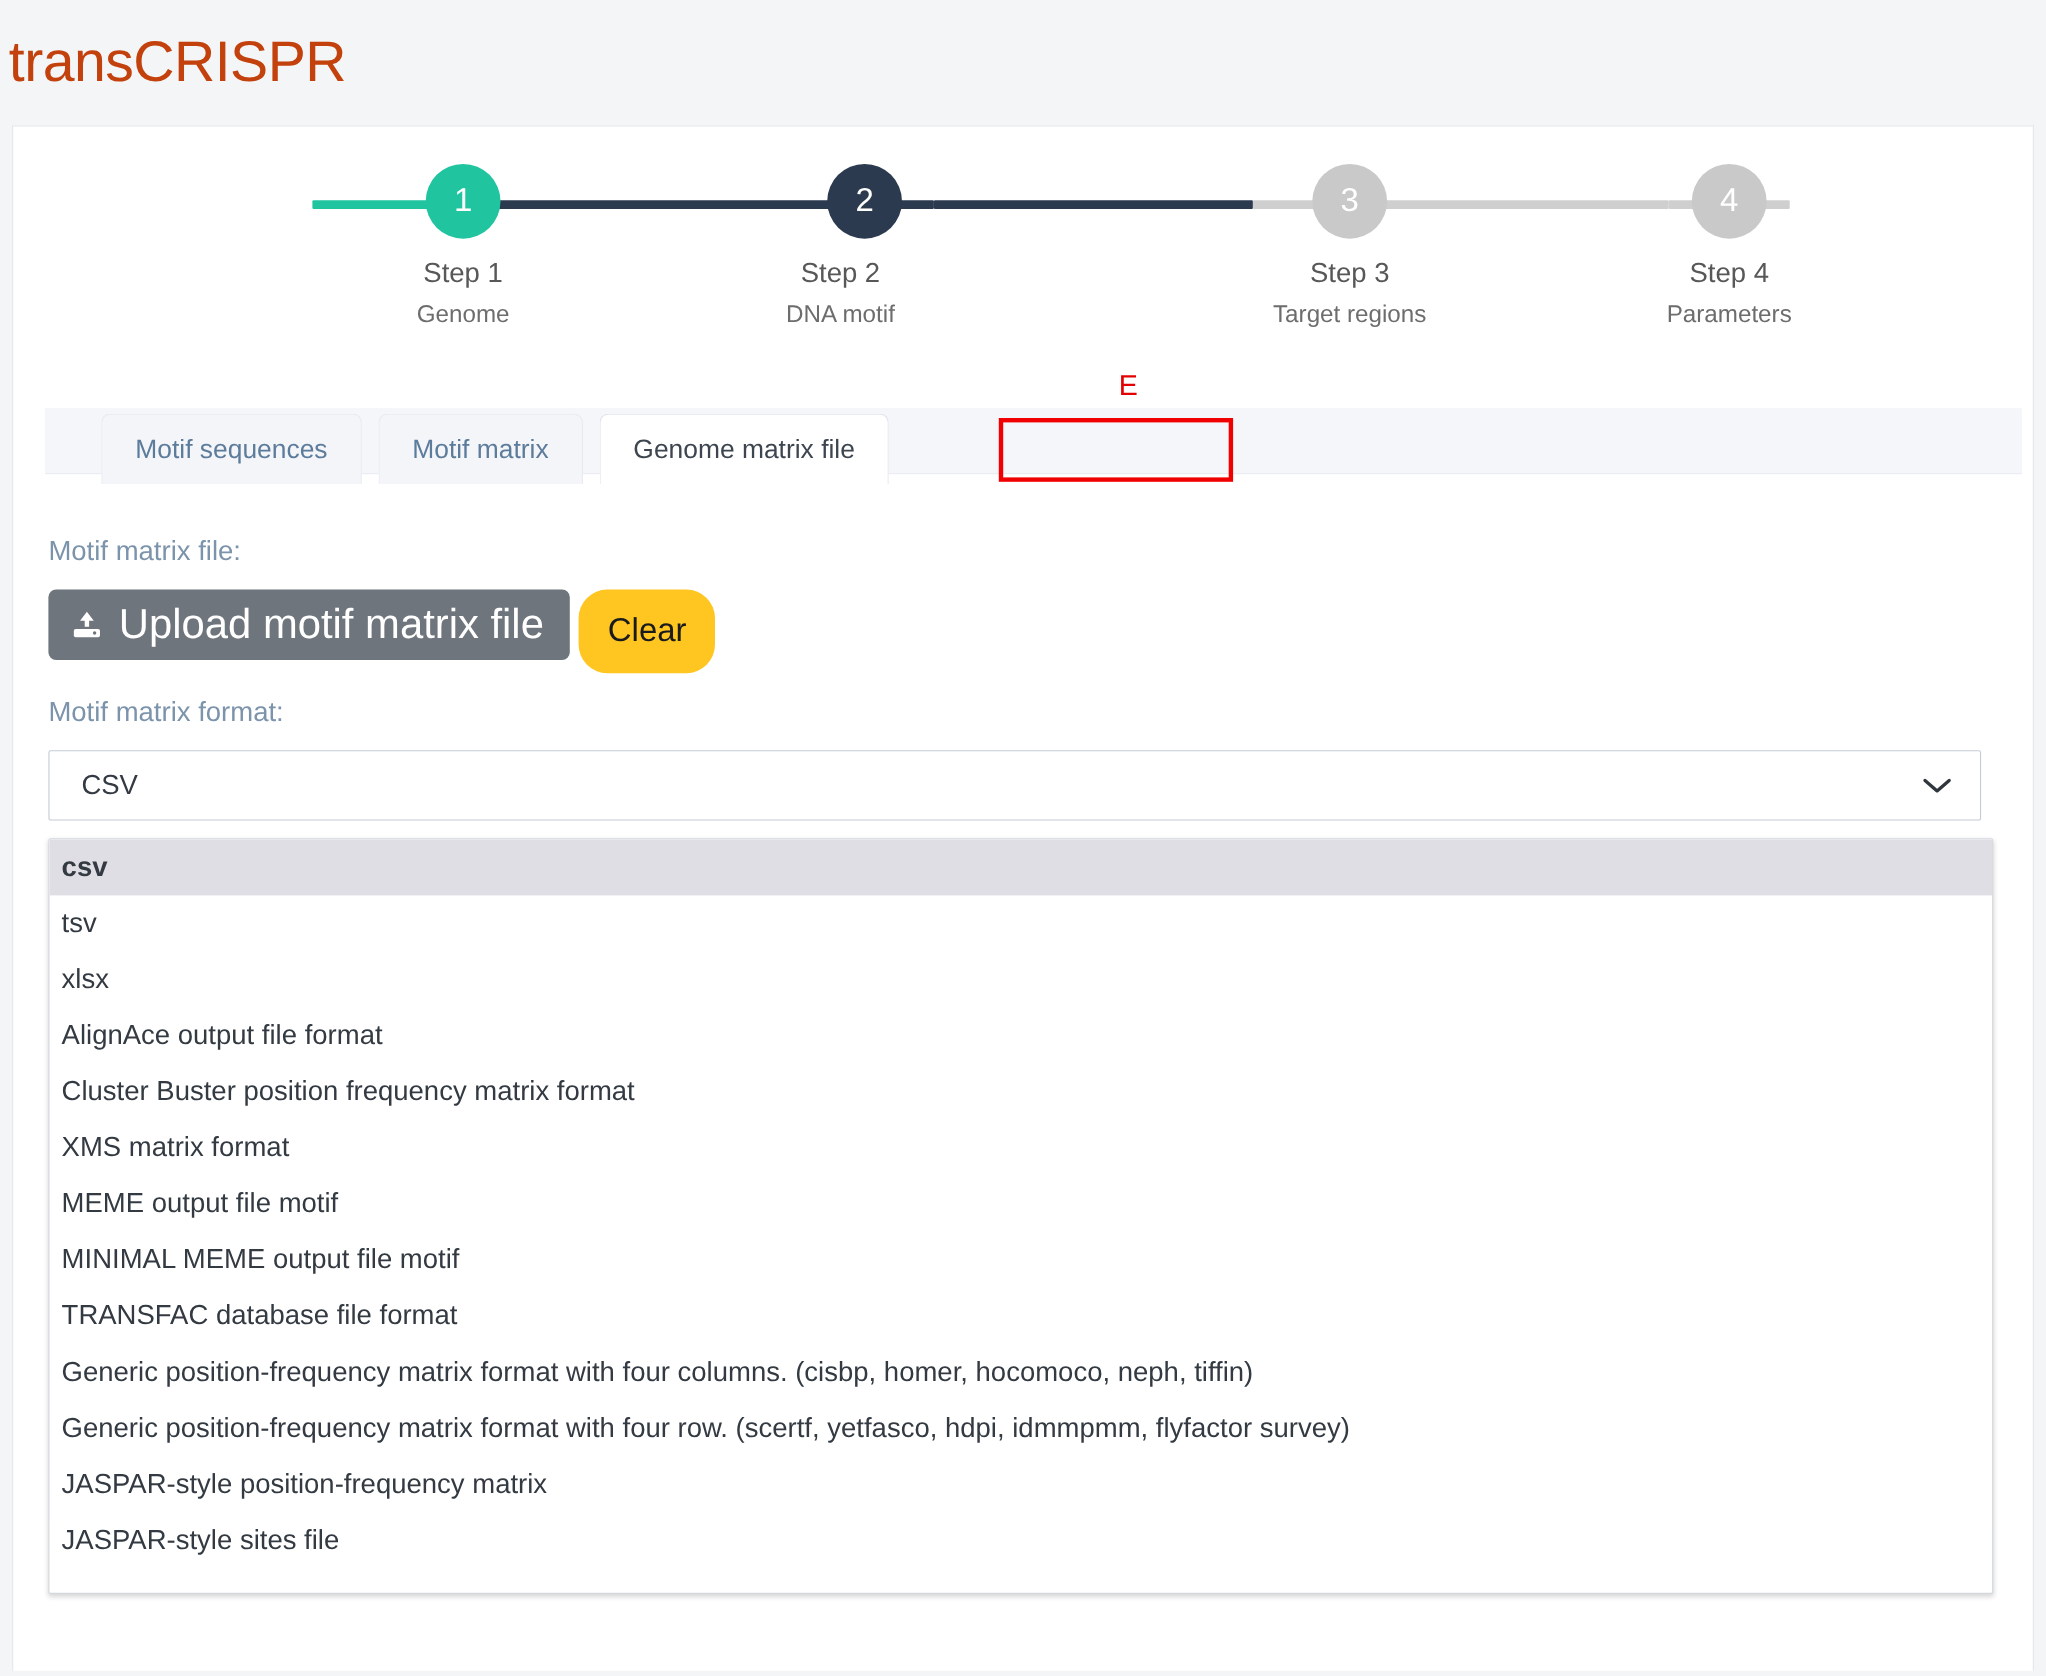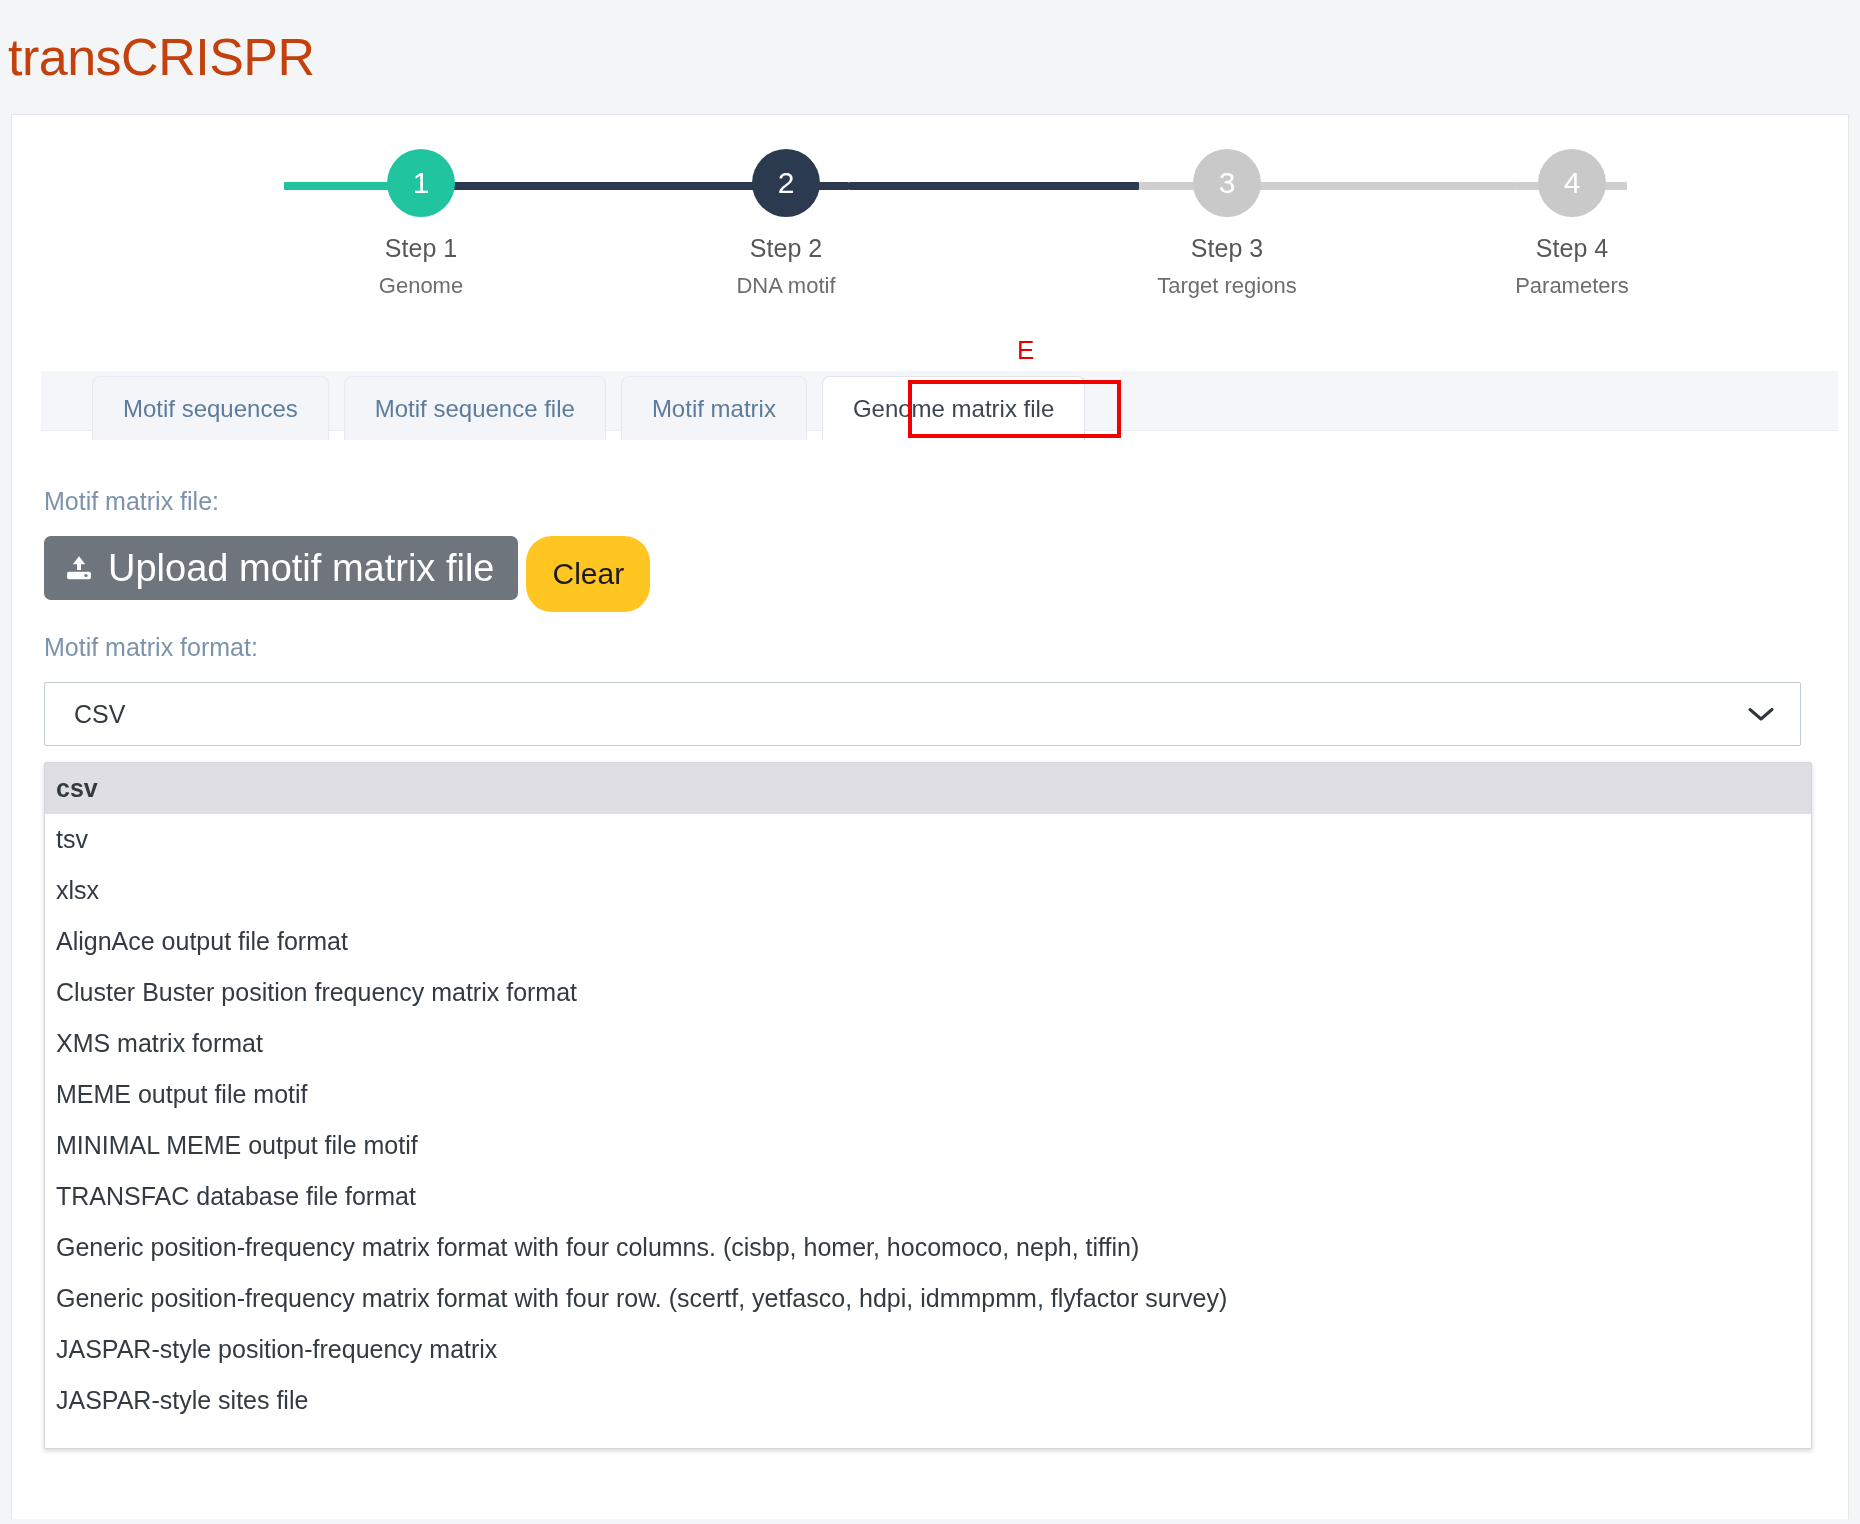--- a/index.html
+++ b/index.html
@@ -229,44 +229,41 @@
           <div class="bullet todo">3</div>
         </div>
         <div class="step" style="left:1373px;">
           <div class="bullet todo">4</div>
         </div>
 
         <div class="step-caption" style="left:222px;">
           <div class="step-name">Step 1</div>
           <div class="step-sub">Genome</div>
         </div>
-        <div class="step-caption" style="left:587px;">
+        <div class="step-caption" style="left:565px;">
           <div class="step-name">Step 2</div>
           <div class="step-sub">DNA motif</div>
         </div>
         <div class="step-caption" style="left:1028px;">
           <div class="step-name">Step 3</div>
           <div class="step-sub">Target regions</div>
         </div>
         <div class="step-caption" style="left:1373px;">
           <div class="step-name">Step 4</div>
           <div class="step-sub">Parameters</div>
         </div>
       </div>
     </div>
 
   </div>
 
   <div class="tabbar"></div>
   <div class="tabs">
     <div class="tab">
       <span>Motif sequences</span>
-    </div>
-    <div class="tab">
-      <span>Motif sequence file</span>
     </div>
     <div class="tab">
       <span>Motif matrix</span>
     </div>
     <div class="tab active">
       <span>Genome matrix file</span>
     </div>
   </div>
   <div class="tab-annot-box"></div>
   <div class="annot-letter">E</div>

